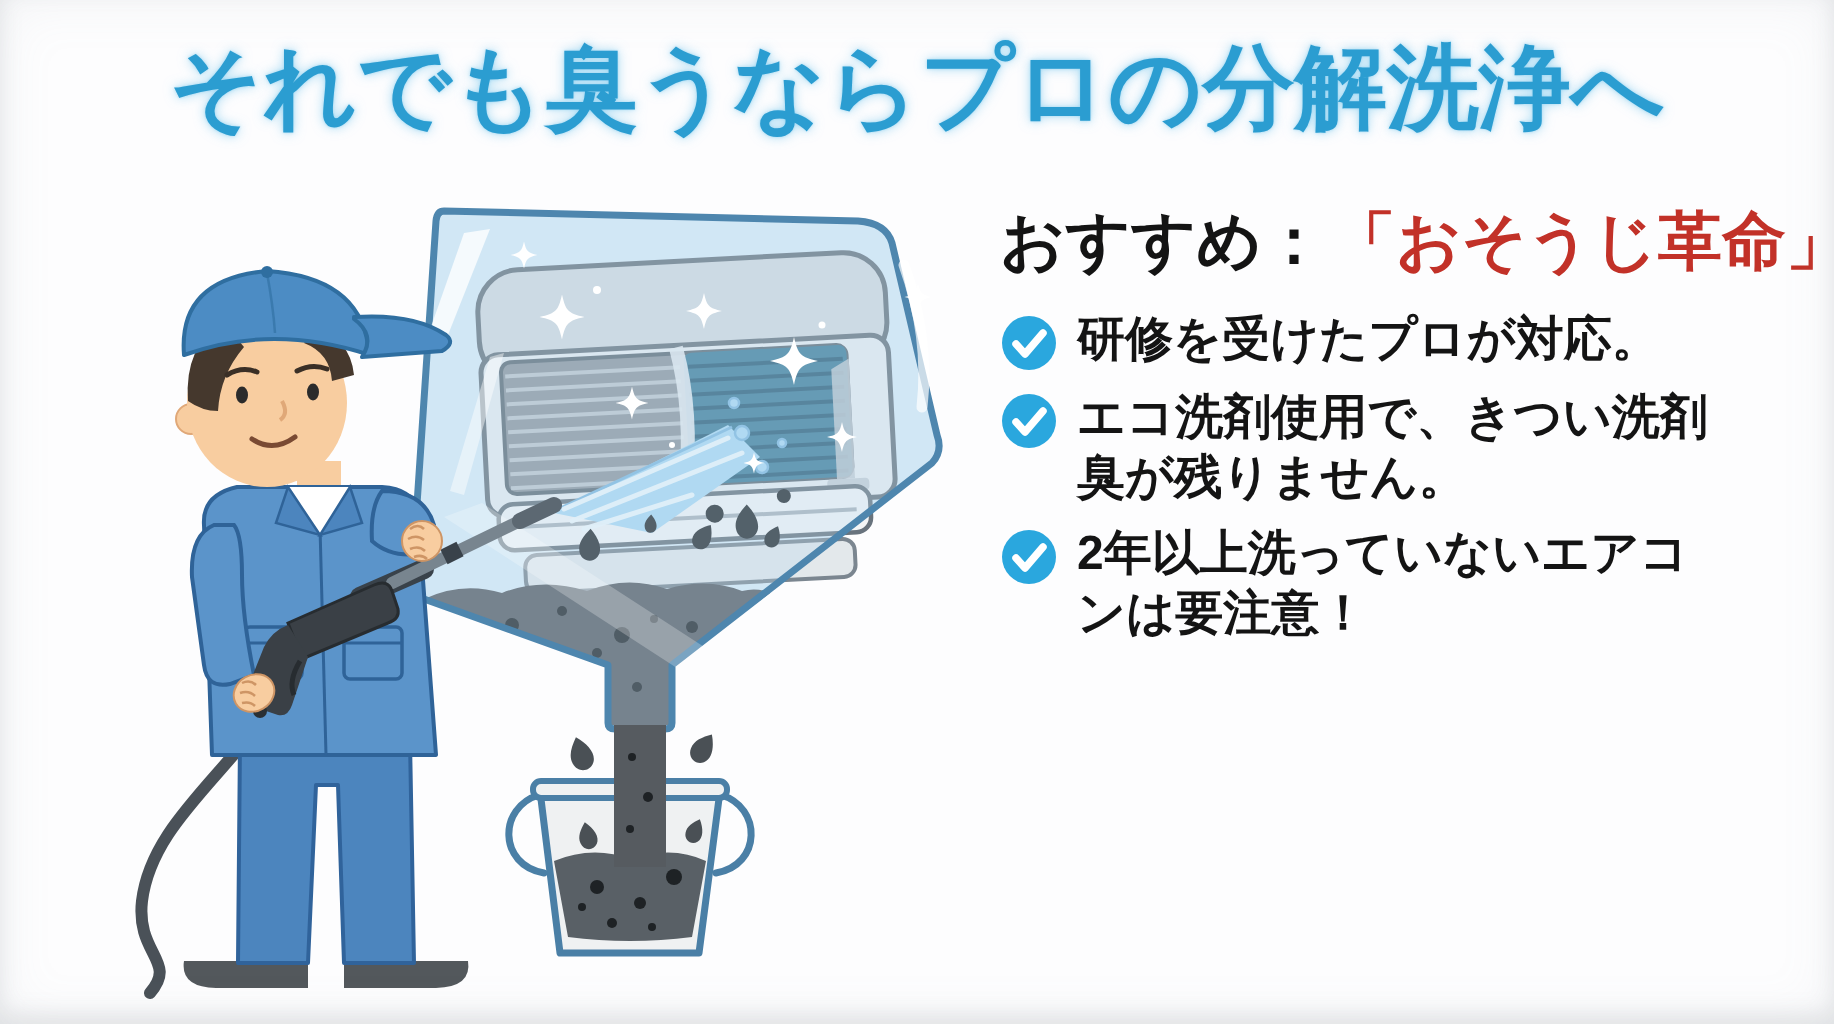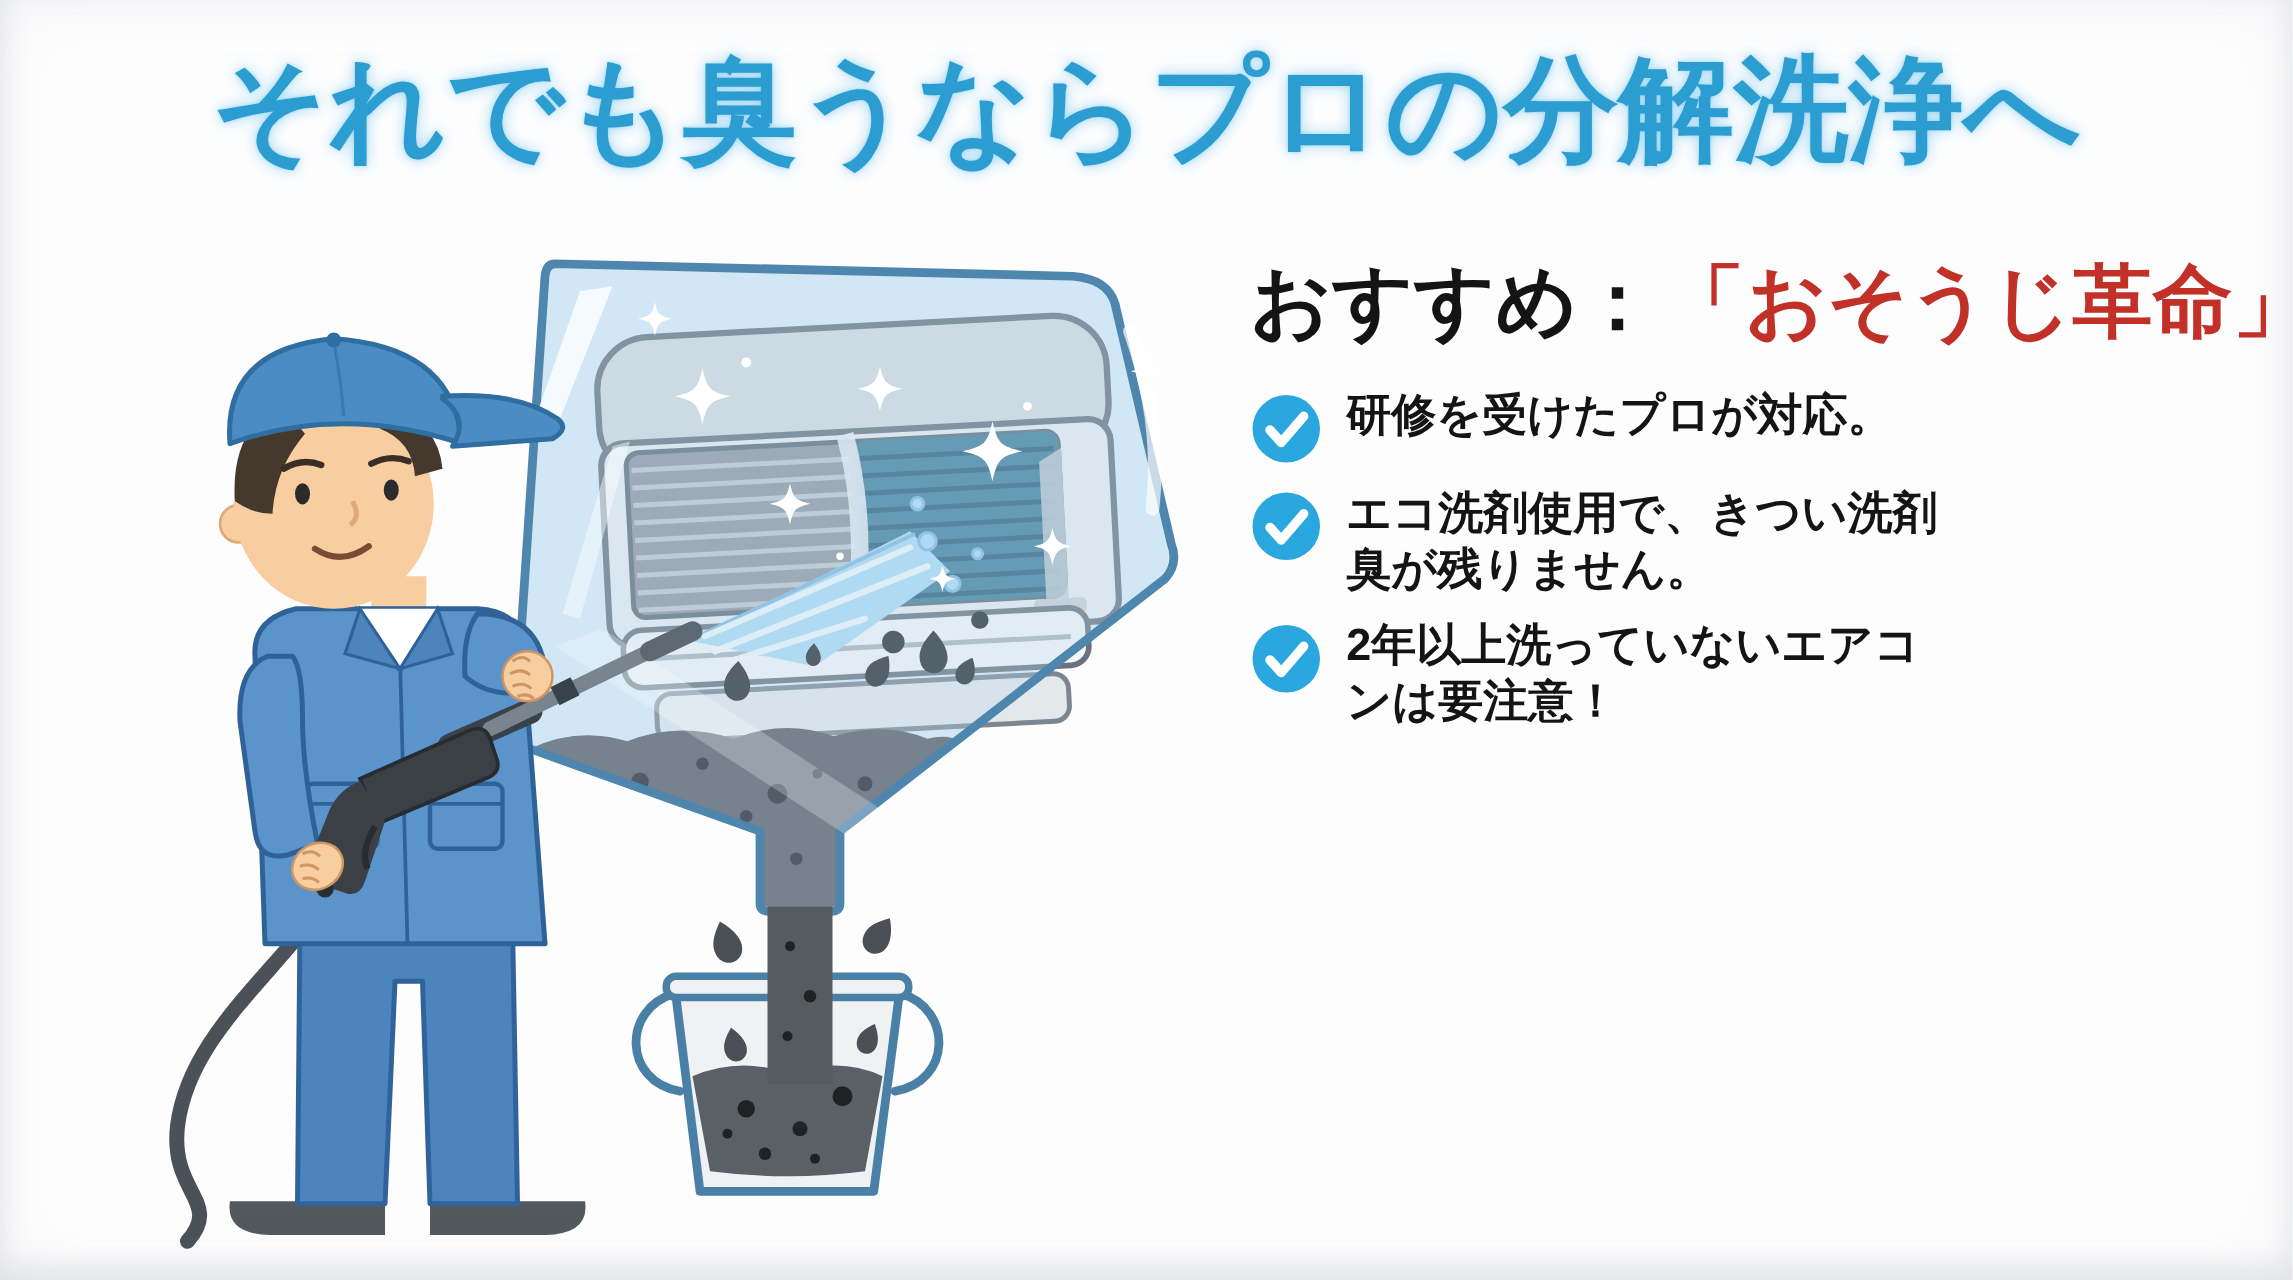--- a/index.html
+++ b/index.html
@@ -38,21 +38,21 @@
     font-size: 54px; font-weight: 800; line-height: 1.76;
     white-space: pre-line; letter-spacing: 0.5px;
     margin-bottom: 36px;
   }
   .recommend {
     font-size: 64px; font-weight: 700; margin-bottom: 24px; white-space: nowrap;
   }
   .rec-value { color: #c23128; margin-left: 6px; }
   .check-item {
     display: flex; align-items: flex-start; gap: 19px;
-    font-size: 36px; font-weight: 800; line-height: 1.26;
+    font-size: 48px; font-weight: 800; line-height: 1.26;
     margin-bottom: 15px;
   }
   .check-icon { flex: none; width: 58px; height: 58px; margin-top: 5px; }
   .check-text { white-space: pre-line; }
 </style>
 </head>
 <body>
 
 <div class="canvas">
 

